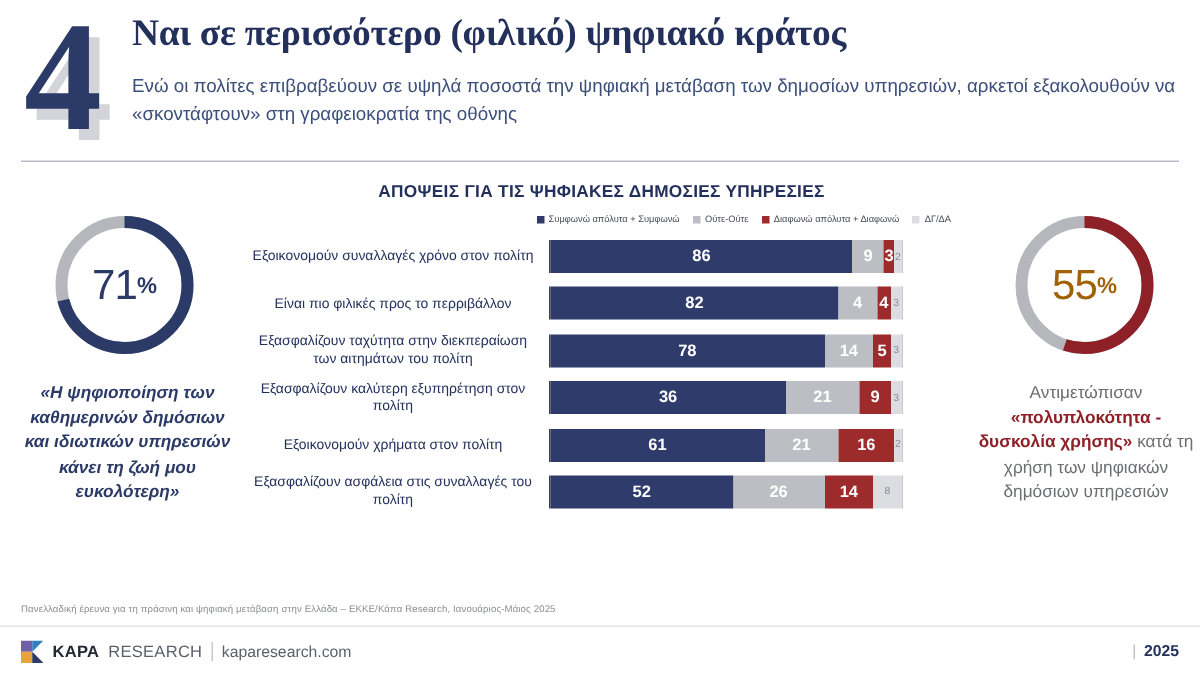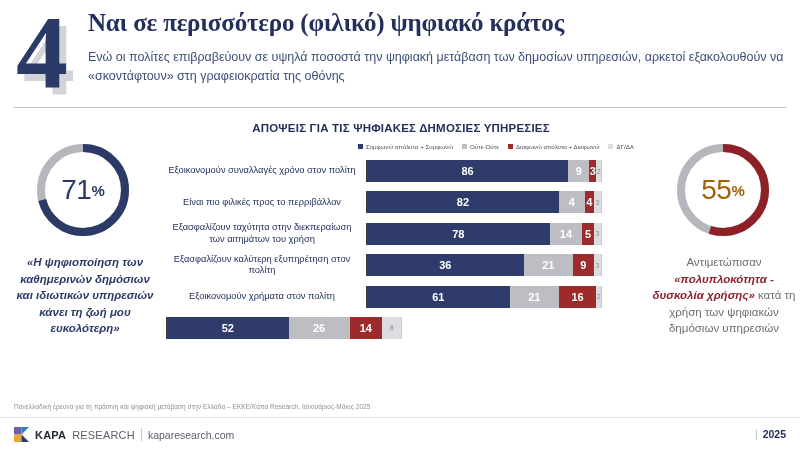--- a/index.html
+++ b/index.html
@@ -74,21 +74,21 @@
     margin-top: 14px;
     font-size: 11.5px; line-height: 16.5px;
     text-align: center;
   }
   .left-block .side-caption {
     color: #2b3a67; font-weight: 700; font-style: italic;
     padding-left: 4px;
   }
   .right-block .side-caption { color: #6d6e72; padding-left: 2px; }
   .right-block .side-caption .hi {
-    color: #8e2128; font-weight: 700; font-style: italic;
+    color: #8e2128; font-weight: 700; 
   }
 
   
   .panel {
     position: absolute; left: 166px; top: 122px;
     width: 470px; height: 265px;
   }
   .panel-title {
     text-align: center;
     font-size: 11.5px; font-weight: 700; color: #23305c;
@@ -225,21 +225,21 @@
         <div class="row">
           <div class="row-label">Είναι πιο φιλικές προς το περριβάλλον</div>
           <div class="bar-area">
             <div class="seg agree" style="flex: 0 0 82%;">82</div>
             <div class="seg neutral" style="flex: 0 0 11%;">4</div>
             <div class="seg disagree" style="flex: 0 0 4%;">4</div>
             <div class="seg dk" style="flex: 0 0 3%;">3</div>
           </div>
         </div>
         <div class="row">
-          <div class="row-label">Εξασφαλίζουν ταχύτητα στην διεκπεραίωση των αιτημάτων του χρήση</div>
+          <div class="row-label">Εξασφαλίζουν ταχύτητα στην διεκπεραίωση των αιτημάτων του πολίτη</div>
           <div class="bar-area">
             <div class="seg agree" style="flex: 0 0 78%;">78</div>
             <div class="seg neutral" style="flex: 0 0 14%;">14</div>
             <div class="seg disagree" style="flex: 0 0 5%;">5</div>
             <div class="seg dk" style="flex: 0 0 3%;">3</div>
           </div>
         </div>
         <div class="row">
           <div class="row-label">Εξασφαλίζουν καλύτερη εξυπηρέτηση στον πολίτη</div>
           <div class="bar-area">
@@ -252,20 +252,21 @@
         <div class="row">
           <div class="row-label">Εξοικονομούν χρήματα στον πολίτη</div>
           <div class="bar-area">
             <div class="seg agree" style="flex: 0 0 61%;">61</div>
             <div class="seg neutral" style="flex: 0 0 21%;">21</div>
             <div class="seg disagree" style="flex: 0 0 16%;">16</div>
             <div class="seg dk" style="flex: 0 0 2%;">2</div>
           </div>
         </div>
         <div class="row">
+          <div class="row-label">Εξασφαλίζουν ασφάλεια στις συναλλαγές του πολίτη</div>
           <div class="bar-area">
             <div class="seg agree" style="flex: 0 0 52%;">52</div>
             <div class="seg neutral" style="flex: 0 0 26%;">26</div>
             <div class="seg disagree" style="flex: 0 0 14%;">14</div>
             <div class="seg dk" style="flex: 0 0 8%;">8</div>
           </div>
         </div>
       </div>
   </div>
 

